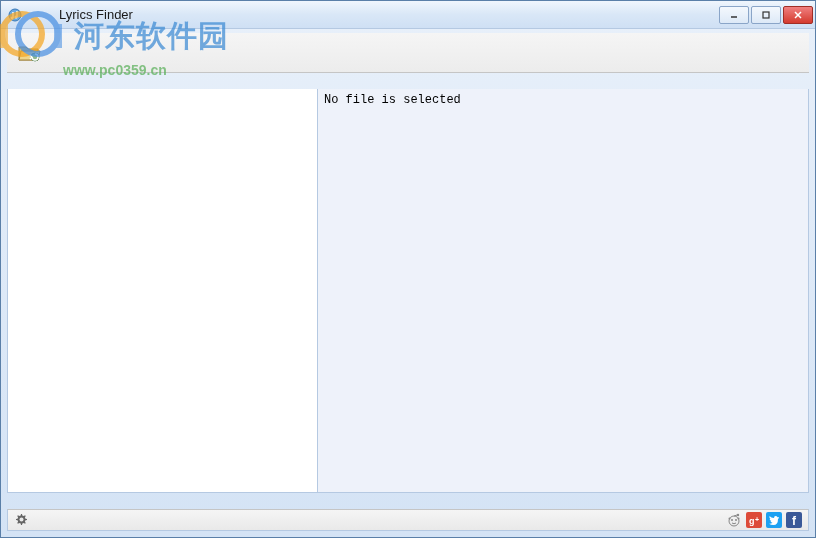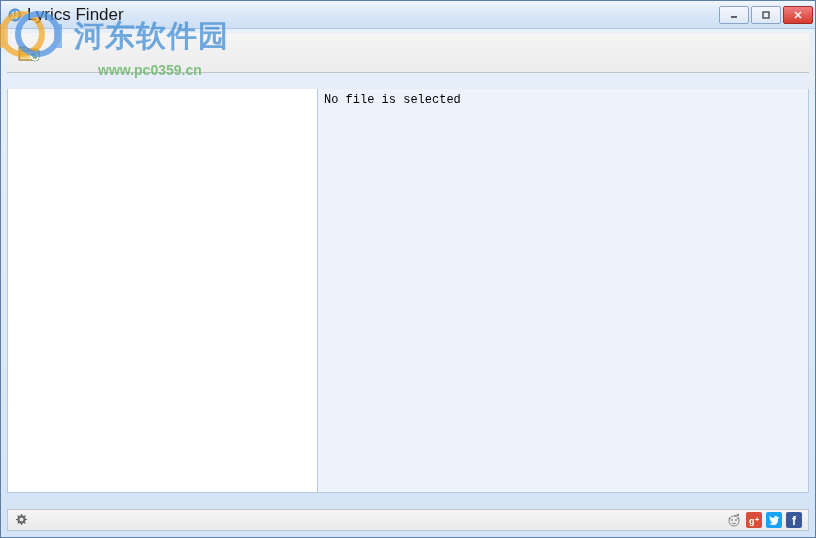--- a/index.html
+++ b/index.html
@@ -39,23 +39,24 @@
       margin-right: 4px;
       display: inline-flex;
       align-items: center;
       justify-content: center;
     }
     .app-icon svg {
       width: 16px;
       height: 16px;
     }
     .title-text {
-      font-size: 17px;
+      font-size: 13px;
       color: #1a1a1a;
       flex: 1;
+      margin-left: 32px;
     }
     .window-controls {
       display: flex;
       gap: 2px;
       align-items: center;
     }
     .win-btn {
       width: 30px;
       height: 18px;
       border: 1px solid #8aa5c8;
@@ -185,21 +186,21 @@
       font-weight: bold;
       color: #3d8bd4;
       font-family: "Microsoft YaHei", sans-serif;
       letter-spacing: 1px;
     }
     .watermark-url {
       font-size: 14px;
       color: #5ab05a;
       font-family: Arial, sans-serif;
       font-weight: bold;
-      margin-left: 98px;
+      margin-left: 63px;
       margin-top: -4px;
     }
   </style>
 </head>
 <body>
 
 <div class="window-frame">
 
   <div class="title-bar">
     <span class="app-icon">

